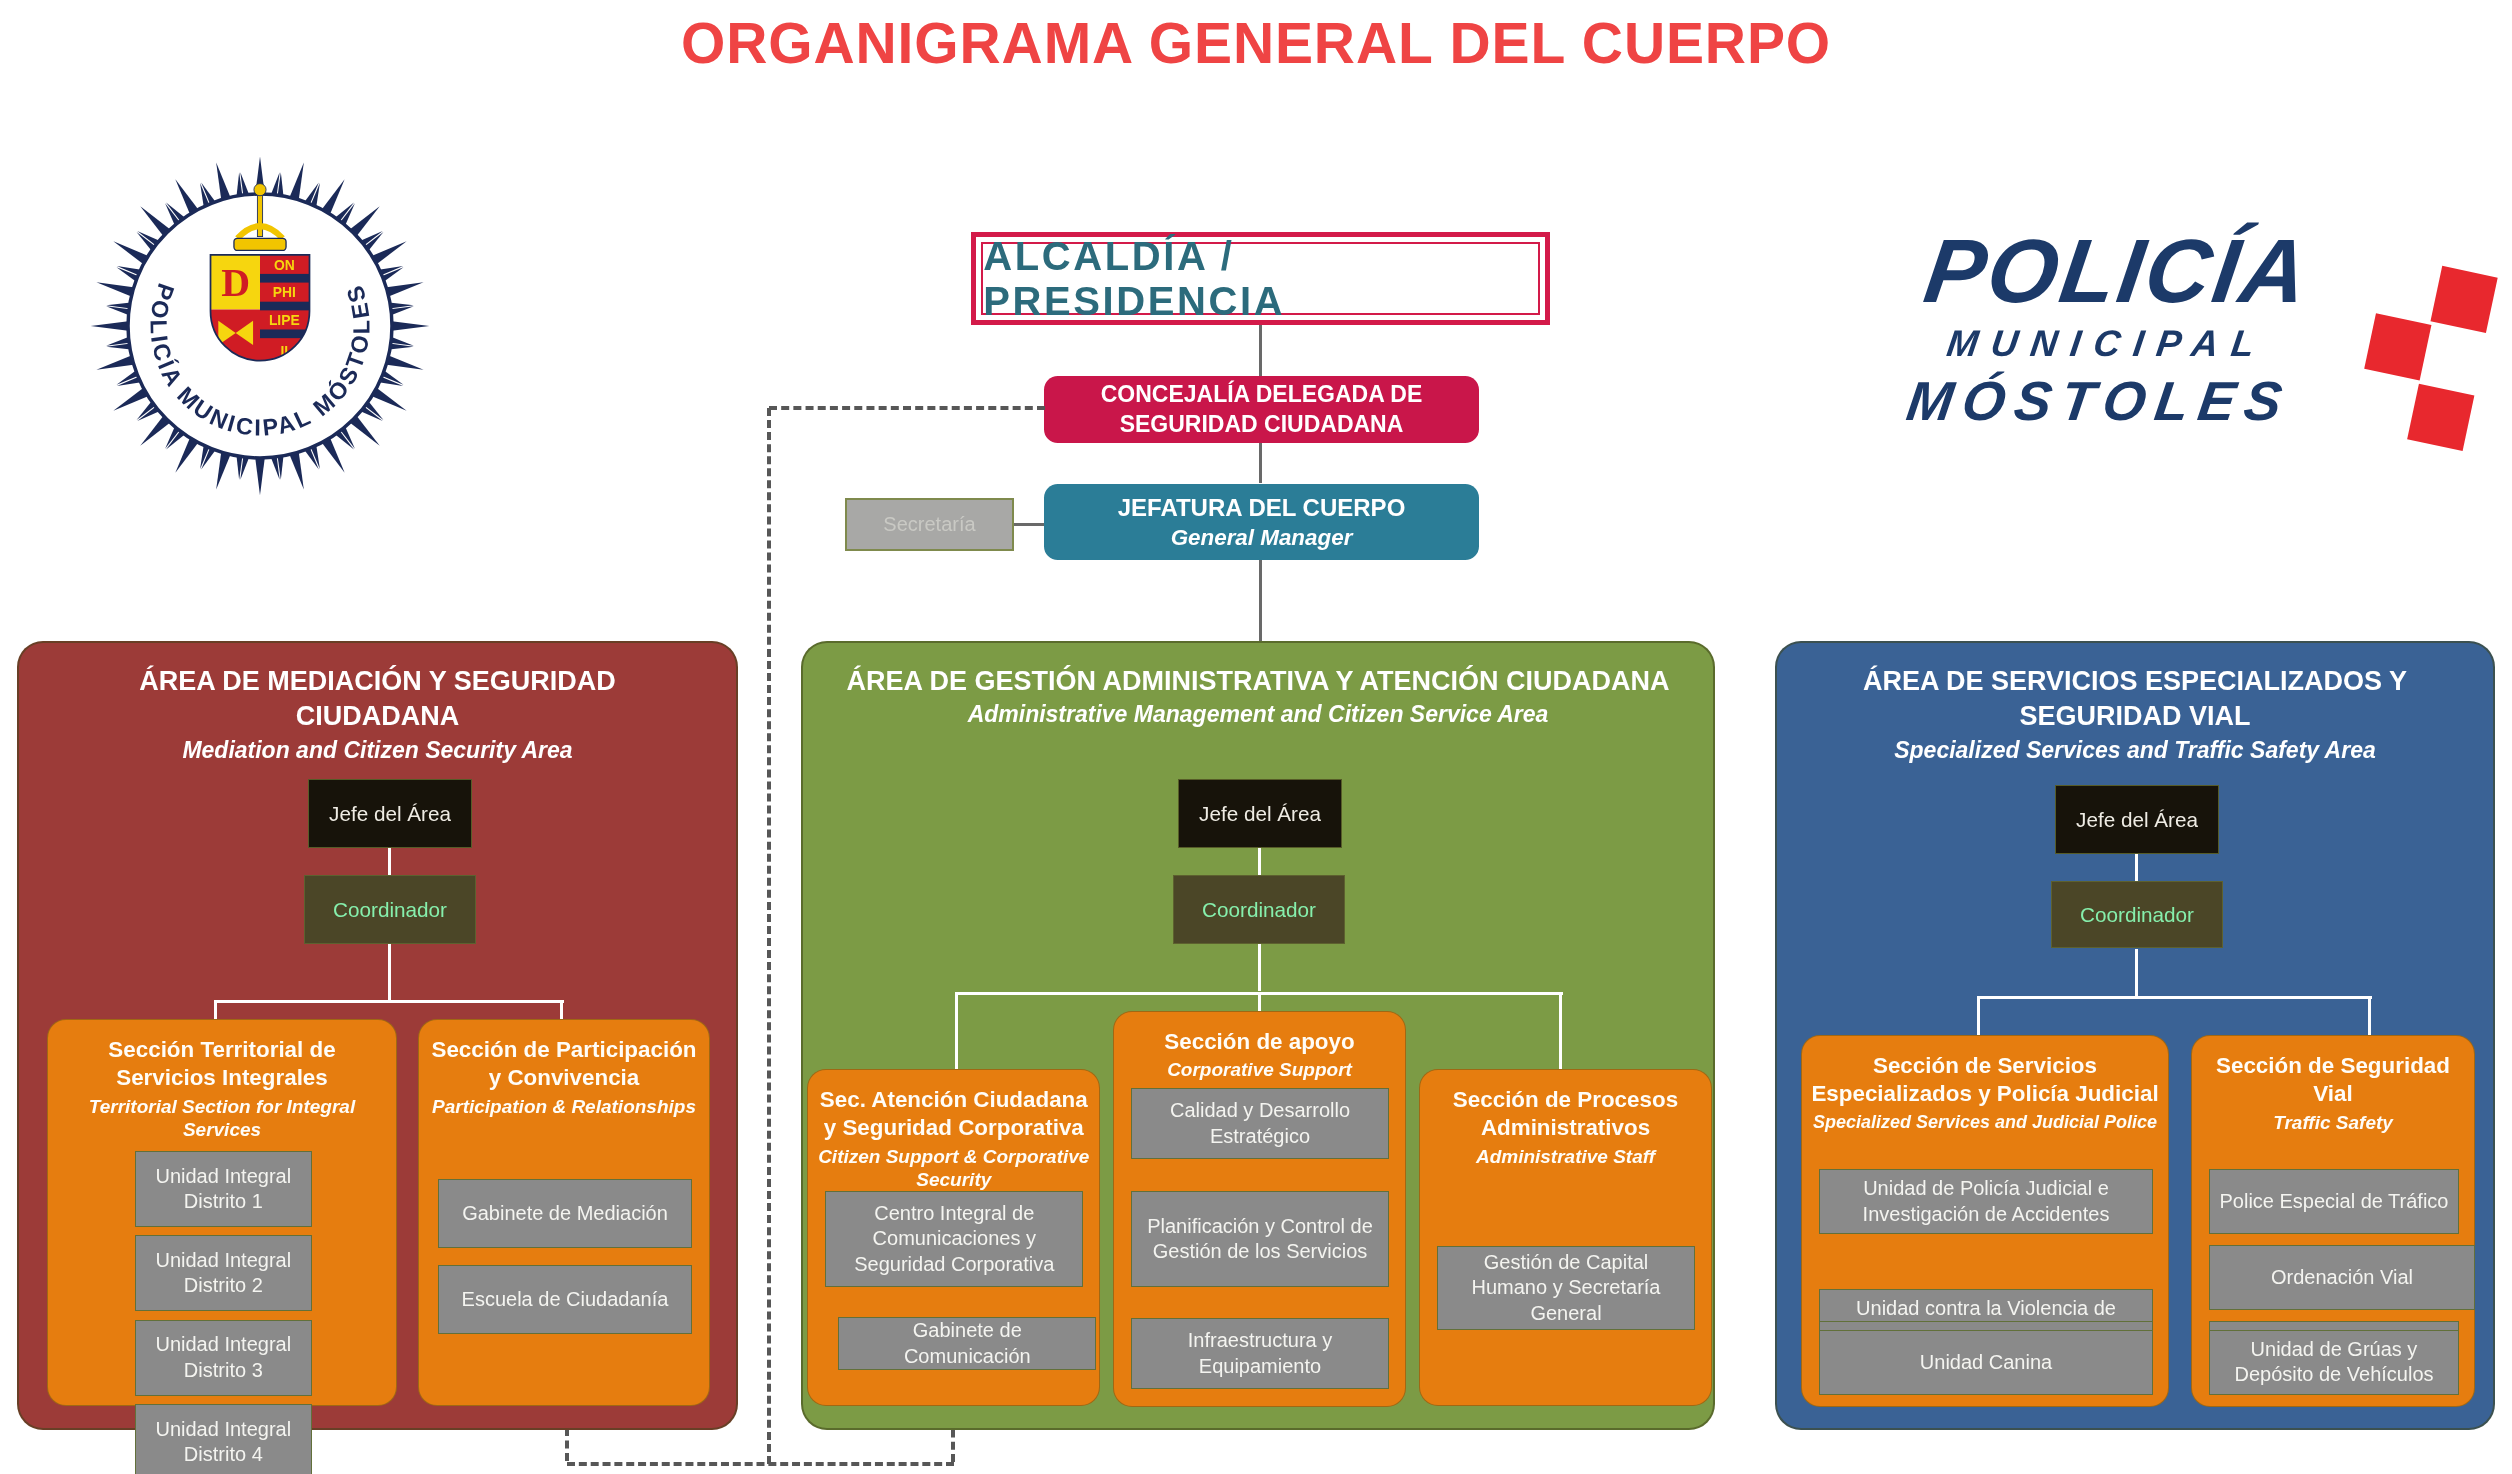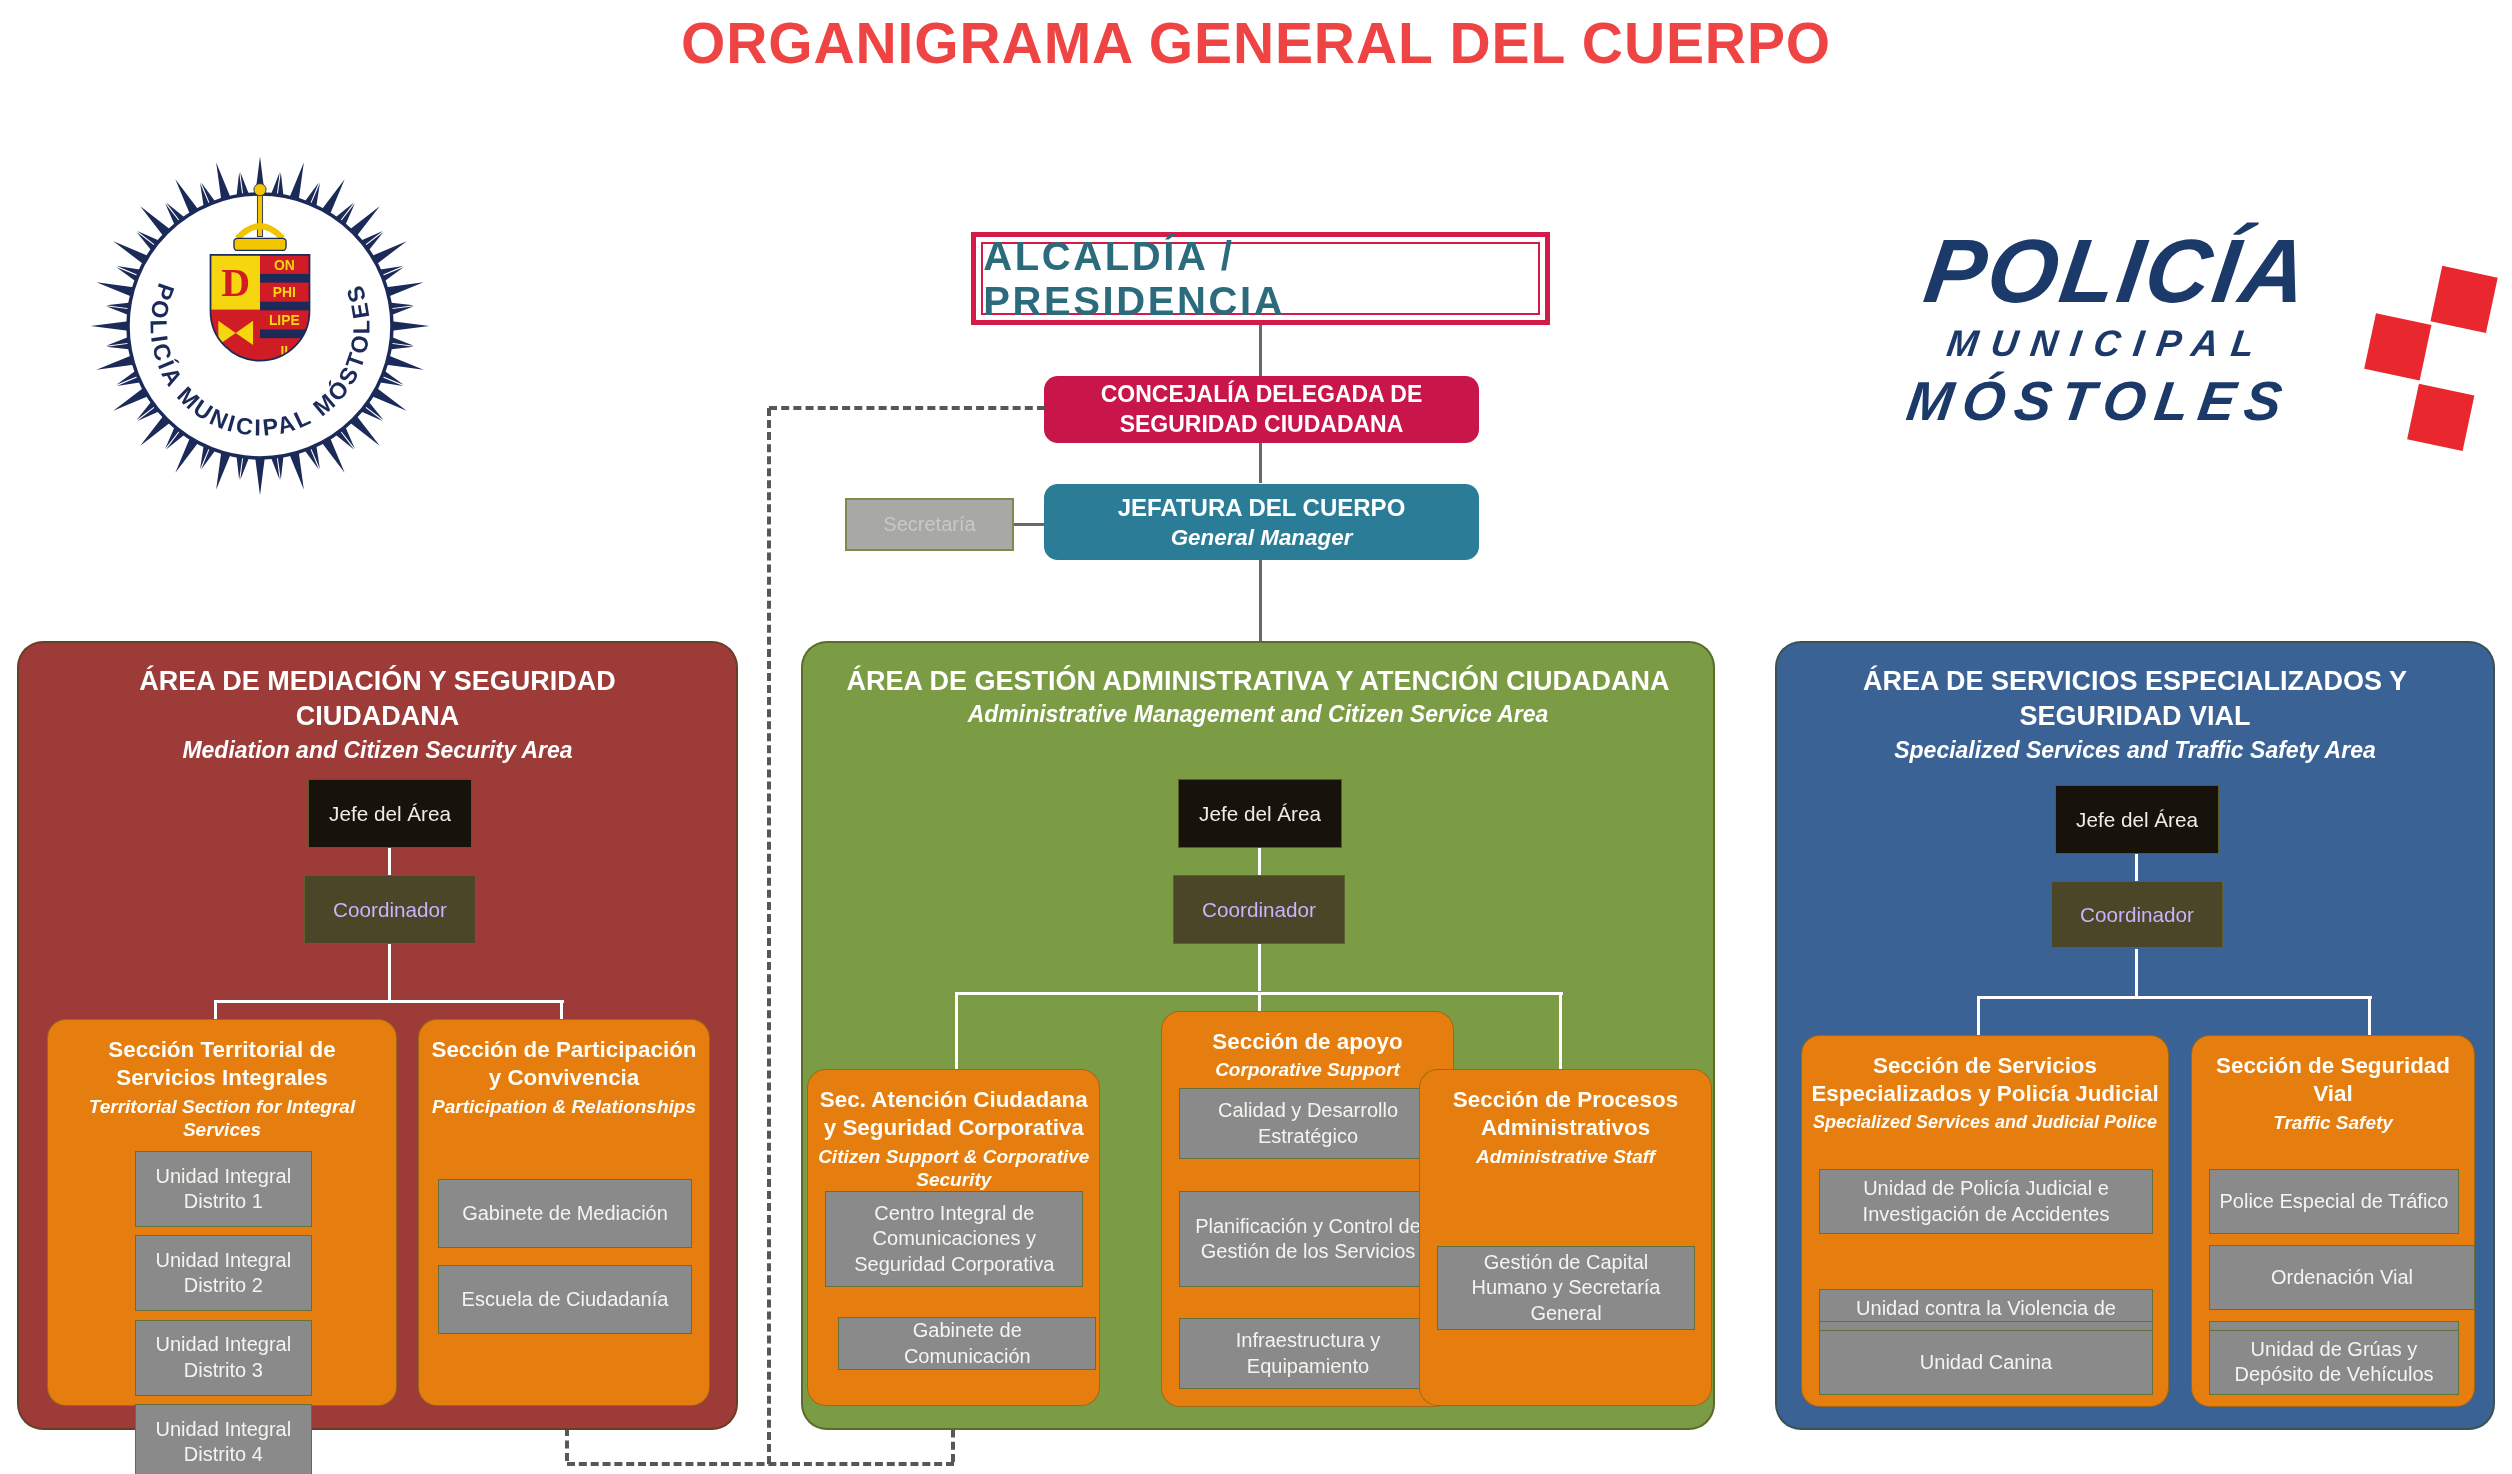--- a/index.html
+++ b/index.html
@@ -29,21 +29,21 @@
   .area{border-radius:26px;border:2.6px solid rgba(62,68,24,.55);}
   .area-red{background:#9c3b38;}
   .area-green{background:#7c9b45;}
   .area-blue{background:#3a6295;}
   .area-title{color:#fff;font-weight:bold;font-size:27px;line-height:1.32;
               text-align:center;margin:20.7px auto 0 auto;}
   .area-sub{color:#fff;font-weight:bold;font-style:italic;font-size:23px;
             text-align:center;margin:1.7px auto 0 auto;}
   .post{background:#17130a;border:1.7px solid #565c28;color:#efece4;font-size:20.7px;
         display:flex;align-items:center;justify-content:center;}
-  .coord{background:#4b4627;border:1.7px solid #5d612f;color:#c4b5fd;font-size:20.7px;
+  .coord{background:#4b4627;border:1.7px solid #5d612f;color:#86efac;font-size:20.7px;
          display:flex;align-items:center;justify-content:center;}
   .section{background:#e67d0f;border-radius:19px;border:1.7px solid rgba(75,80,25,.45);}
   .sec-title{color:#fffdf8;font-weight:bold;font-size:22.4px;line-height:1.28;
              text-align:center;padding:15.5px 8.6px 0 8.6px;}
   .sec-sub{color:#fffdf8;font-weight:bold;font-style:italic;font-size:19px;
            line-height:1.25;text-align:center;padding:1.7px 6.9px 0 6.9px;}
   .unit{background:#8a8a8a;border:1.7px solid #62703a;color:#f4f4f0;font-size:20px;
         line-height:1.26;display:flex;align-items:center;justify-content:center;
         text-align:center;padding:3.4px 8.6px;}
   
@@ -215,21 +215,21 @@
     <div class="abs wline" style="left:455px;top:349px;width:3.4px;height:21.5px;"></div>
     <div class="abs wline" style="left:756px;top:349px;width:3.4px;height:77px;"></div>
 
     <div class="abs section" style="left:4.3px;top:426px;width:293px;height:337px;">
       <div class="sec-title">Sec. Atención Ciudadana y Seguridad Corporativa</div>
       <div class="sec-sub">Citizen Support &amp; Corporative Security</div>
       <div class="abs unit" style="left:17px;top:121px;width:258px;height:96px;">Centro Integral de Comunicaciones y Seguridad Corporativa</div>
       <div class="abs unit" style="left:17px;top:247px;width:258px;height:53px;margin-left:13px;">Gabinete de Comunicación</div>
     </div>
 
-    <div class="abs section" style="left:310px;top:368px;width:293px;height:396px;margin-left:48px;">
+    <div class="abs section" style="left:310px;top:368px;width:293px;height:396px;">
       <div class="sec-title">Sección de apoyo</div>
       <div class="sec-sub">Corporative Support</div>
       <div class="abs unit" style="left:17px;top:76px;width:258px;height:71px;">Calidad y Desarrollo Estratégico</div>
       <div class="abs unit" style="left:17px;top:179px;width:258px;height:96px;">Planificación y Control de Gestión de los Servicios</div>
       <div class="abs unit" style="left:17px;top:306px;width:258px;height:71px;">Infraestructura y Equipamiento</div>
     </div>
 
     <div class="abs section" style="left:616px;top:426px;width:293px;height:337px;">
       <div class="sec-title">Sección de Procesos Administrativos</div>
       <div class="sec-sub">Administrative Staff</div>

